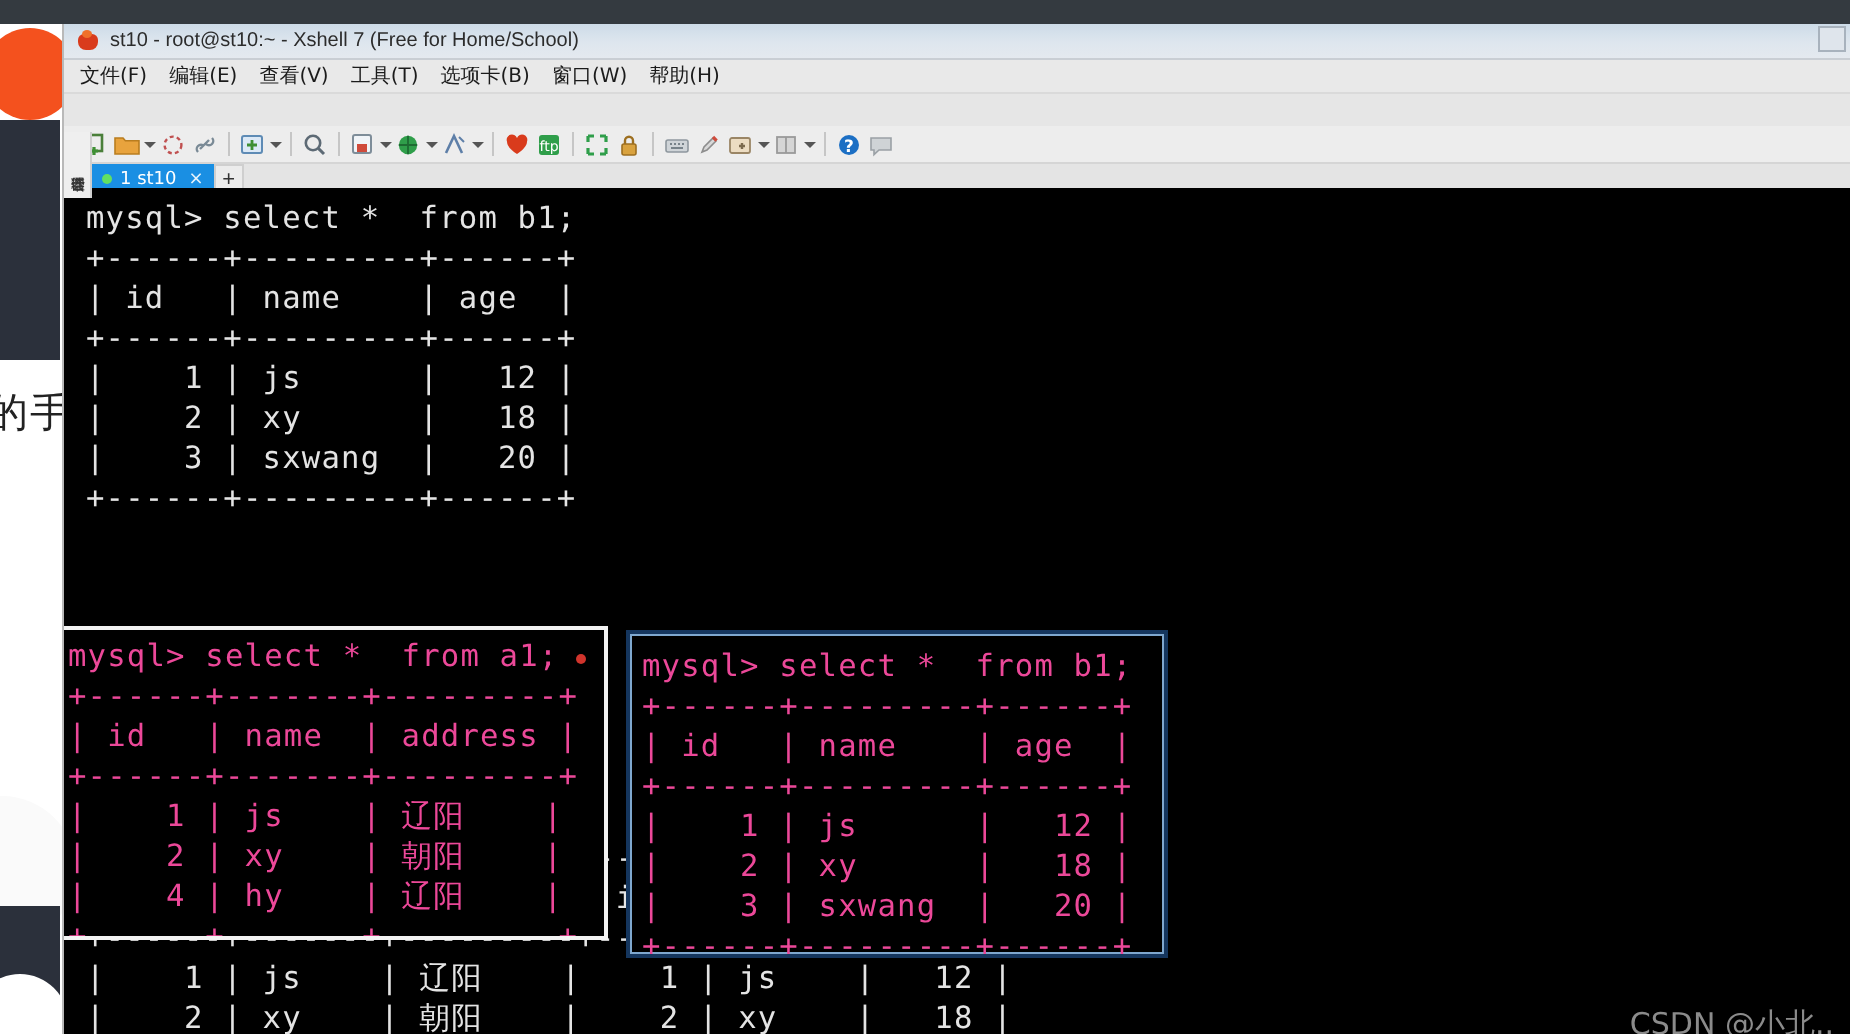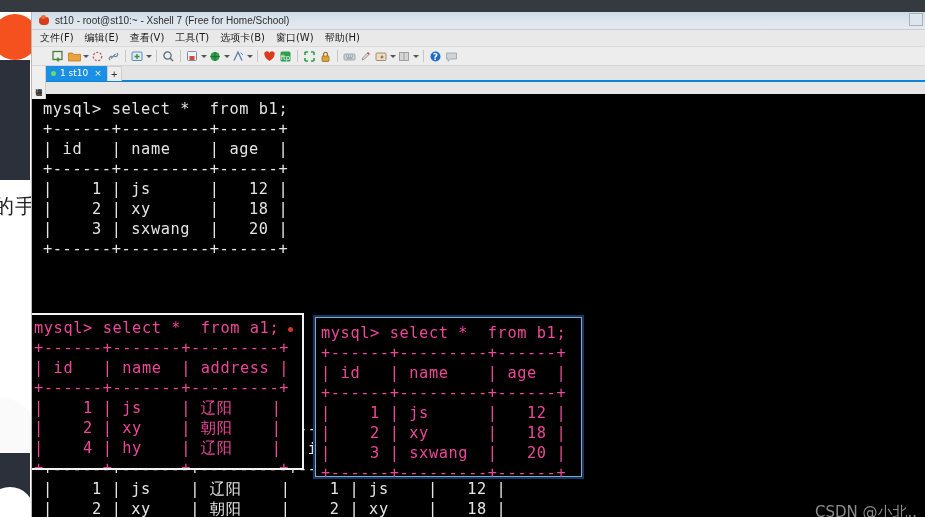--- a/index.html
+++ b/index.html
@@ -102,42 +102,43 @@
     border-bottom: 1px solid #dadada;
   }
   .menu-item {
     font-size: 10px; color: #1b1b1b; white-space: nowrap;
     font-family: "DejaVu Sans", sans-serif;
     cursor: default;
   }
 
   .toolbar {
     height: 19px; display: flex; align-items: center;
-    padding-left: 19px; gap: 1px;
+    padding-left: 8px; gap: 1px;
     background: #ededed;
     border-bottom: 1px solid #d5d5d5;
+    margin-top: 16px;
   }
   .tb-icon {
     width: 15px; height: 15px; position: relative; flex: none;
     display: inline-block;
   }
   .tb-sep {
     width: 1px; height: 12px; background: #c6c6c6; margin: 0 3px; flex: none;
   }
   .tb-caret {
     width: 6px; height: 15px; flex: none; position: relative;
   }
   .tb-caret::after {
     content: ""; position: absolute; left: 0px; top: 6px;
     border-left: 3px solid transparent; border-right: 3px solid transparent;
     border-top: 3px solid #555;
   }
 
   .tabbar {
-    height: 16px; display: flex; align-items: center;
+    height: 16px; display: flex; align-items: flex-start;
     background: #e4e4e4;
     border-bottom: 2px solid #0a84d8;
     padding-left: 14px;
   }
   .tab {
     height: 15px; background: #1a8fe3; color: #fff;
     display: flex; align-items: center; gap: 4px;
     padding: 0 5px; font-size: 9px;
     font-family: "DejaVu Sans", sans-serif;
   }

